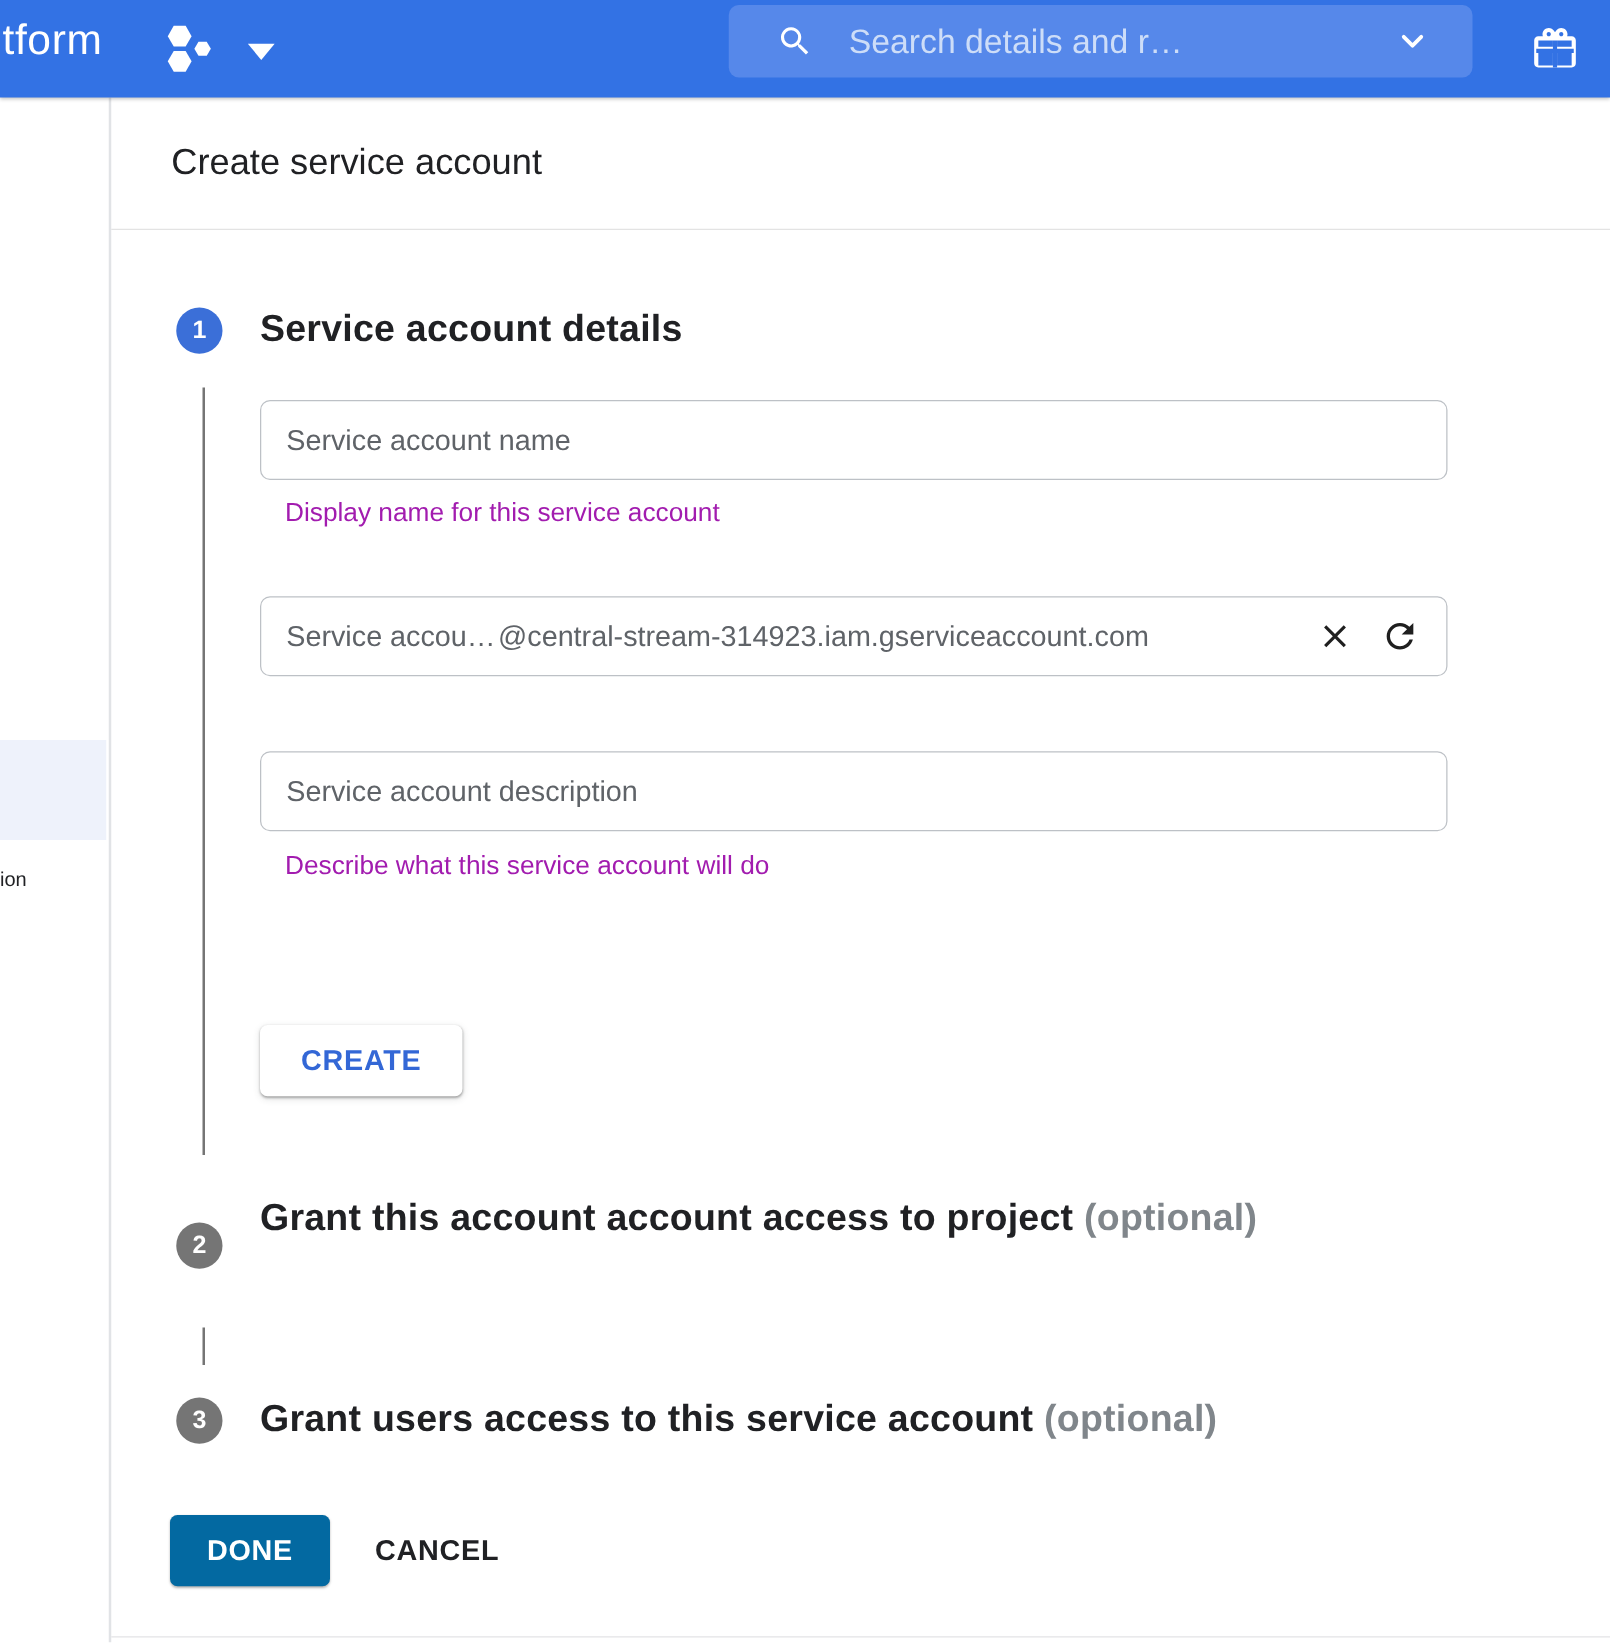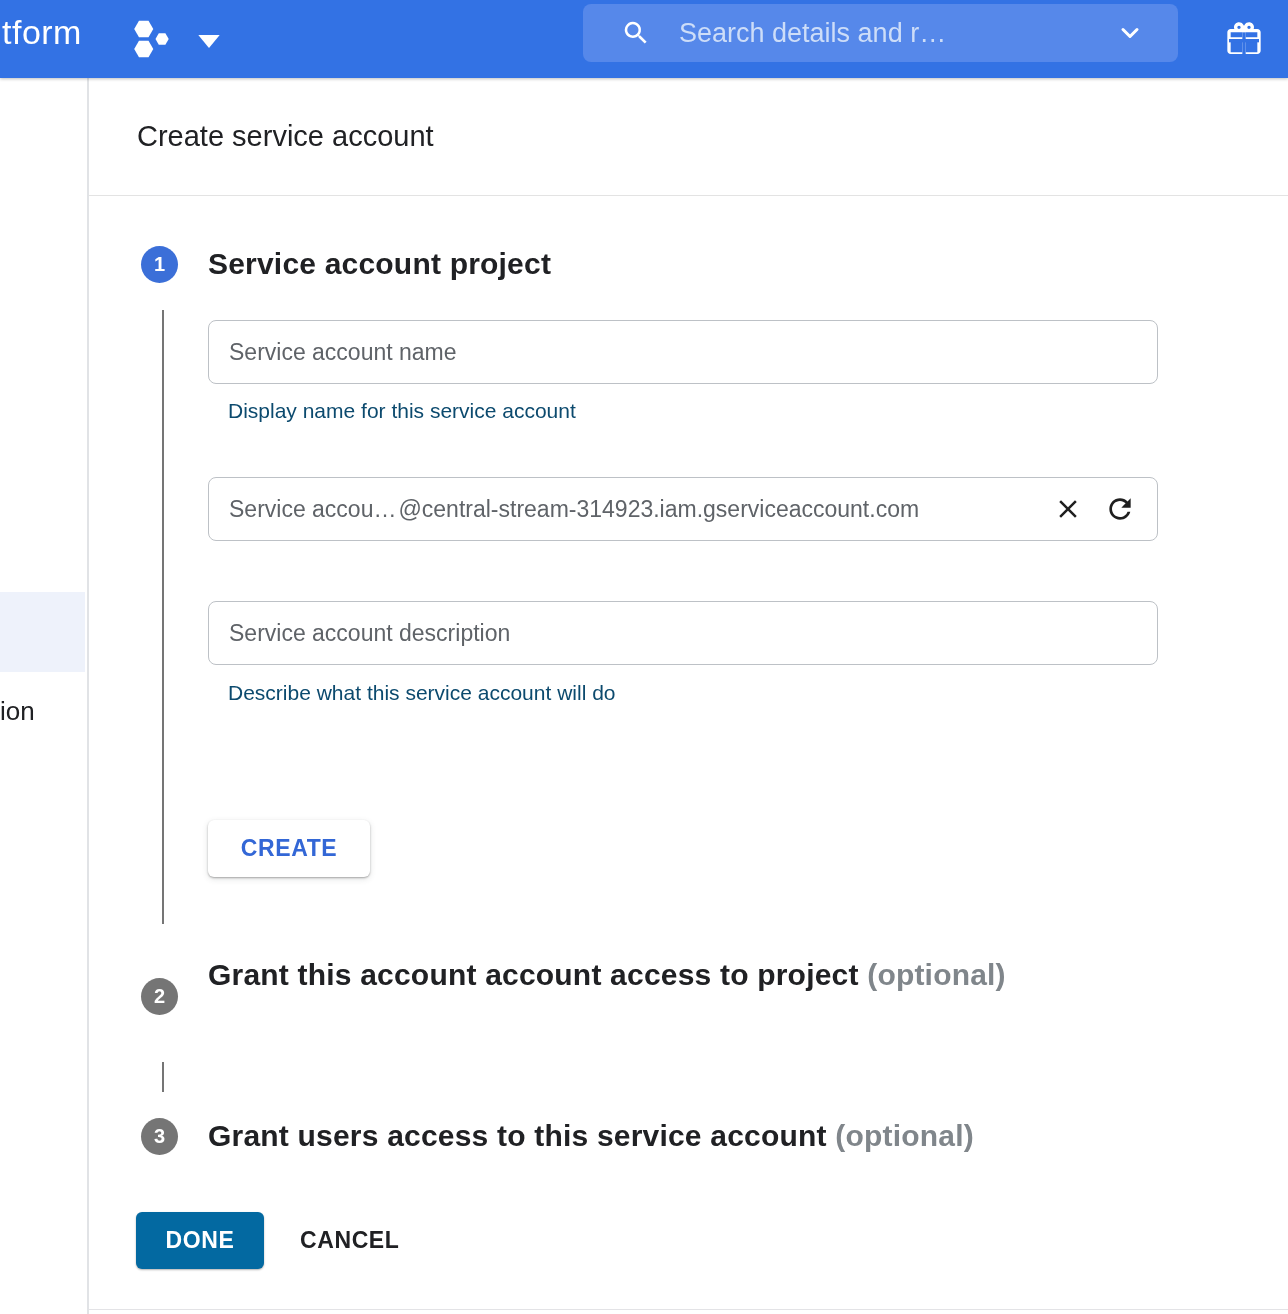--- a/index.html
+++ b/index.html
@@ -13,27 +13,27 @@
   .project-switcher svg.hexes { width:44px; height:46px; }
   .project-name { color:#ffffff; font-size:25px; margin-left:8px; }
   .caret { margin-left:22px; margin-top:4px; }
   .search-pill { position:absolute; left:583px; top:4px; width:595px; height:58px; background:#5688ea; border-radius:8px; display:flex; align-items:center; cursor:text; }
   .search-pill .mag { margin-left:38px; }
   .search-ph { color:#cdddf8; font-size:27px; margin-left:28px; flex:1; }
   .search-chevron { margin-right:34px; }
   .gift-btn { position:absolute; left:1218px; top:13px; width:52px; height:52px; display:flex; align-items:center; justify-content:center; cursor:pointer; background:none; border:none; }
 
   
-  .page-header { position:absolute; left:89px; top:78px; width:1199px; height:118px; background:#fff; border-bottom:1px solid #e3e3e3; display:flex; align-items:center; }
+  .page-header { position:absolute; left:89px; top:78px; width:1199px; height:106px; background:#fff; border-bottom:1px solid #e3e3e3; display:flex; align-items:center; }
   .page-title { margin-left:48px; font-size:29px; color:#202124; font-weight:400; }
 
   
   .side-divider { position:absolute; left:87px; top:78px; width:2px; height:1236px; background:#e1e3e6; }
   .side-highlight { position:absolute; left:0; top:592px; width:85px; height:80px; background:#eef2fb; cursor:pointer; }
-  .side-label { position:absolute; left:0; top:696px; font-size:26px; color:#202124; cursor:pointer; }
+  .side-label { position:absolute; left:0; top:696px; font-size:16px; color:#202124; cursor:pointer; }
   .bottom-edge { position:absolute; left:89px; top:1309px; width:1199px; height:1px; background:#e3e3e6; }
 
   
   .circle { position:absolute; width:37px; height:37px; border-radius:50%; color:#fff; font-size:20px; font-weight:600; display:flex; align-items:center; justify-content:center; }
   .circle.active { background:#3b6fd8; left:141px; top:246px; }
   .circle.gray2 { background:#757575; left:141px; top:978px; }
   .circle.gray3 { background:#757575; left:141px; top:1118px; }
   .step-title { position:absolute; font-size:30px; font-weight:600; color:#202124; letter-spacing:.2px; }
   .t1 { left:208px; top:247px; }
   .t2 { left:208px; top:946px; width:830px; line-height:57px; }
@@ -42,21 +42,21 @@
   .connector { position:absolute; left:162px; width:2px; background:#757575; }
   .conn1 { top:310px; height:614px; }
   .conn2 { top:1062px; height:30px; }
 
   .field { position:absolute; left:208px; width:950px; height:64px; border:1.5px solid #bdc1c6; border-radius:8px; background:#fff; }
   input.field { padding:0 20px; font-size:23px; color:#202124; font-family:"Liberation Sans",sans-serif; outline:none; }
   input.field::placeholder { color:#5f6368; opacity:1; }
   .f-name { top:320px; }
   .f-id { top:477px; display:flex; align-items:center; padding:0 18px 0 20px; }
   .f-desc { top:601px; }
-  .helper { position:absolute; left:228px; font-size:21px; color:#0c4a6e; }
+  .helper { position:absolute; left:228px; font-size:21px; color:#a21caf; }
   .h1 { top:399px; }
   .h3 { top:681px; }
   .id-ph { font-size:23px; color:#5f6368; white-space:nowrap; }
   .id-suffix { font-size:23px; color:#5f6368; margin-left:2px; white-space:nowrap; }
   .icon-btn { background:none; border:none; width:38px; height:38px; display:flex; align-items:center; justify-content:center; cursor:pointer; }
   .clear-btn { margin-left:auto; }
   .refresh-btn { margin-left:14px; }
 
   .btn { border:none; border-radius:6px; font-family:"Liberation Sans",sans-serif; font-size:23px; font-weight:600; letter-spacing:.6px; cursor:pointer; }
   .create-btn { position:absolute; left:208px; top:820px; width:162px; height:57px; background:#ffffff; color:#3367d6; box-shadow:0 1px 2px rgba(0,0,0,.3), 0 2px 6px rgba(60,64,67,.15); }
@@ -102,21 +102,21 @@
 <div class="page-header">
   <span class="page-title">Create service account</span>
 </div>
 
 <div class="side-divider"></div>
 <div class="side-highlight"></div>
 <span class="side-label">ion</span>
 <div class="bottom-edge"></div>
 
 <div class="circle active">1</div>
-<div class="step-title t1">Service account project</div>
+<div class="step-title t1">Service account details</div>
 <div class="connector conn1"></div>
 
 <input class="field f-name" type="text" placeholder="Service account name" style="">
 <div class="helper h1">Display name for this service account</div>
 
 <div class="field f-id">
   <span class="id-ph">Service accou…</span>
   <span class="id-suffix">@central-stream-314923.iam.gserviceaccount.com</span>
   <button class="icon-btn clear-btn">
     <svg width="30" height="30" viewBox="0 0 24 24">

